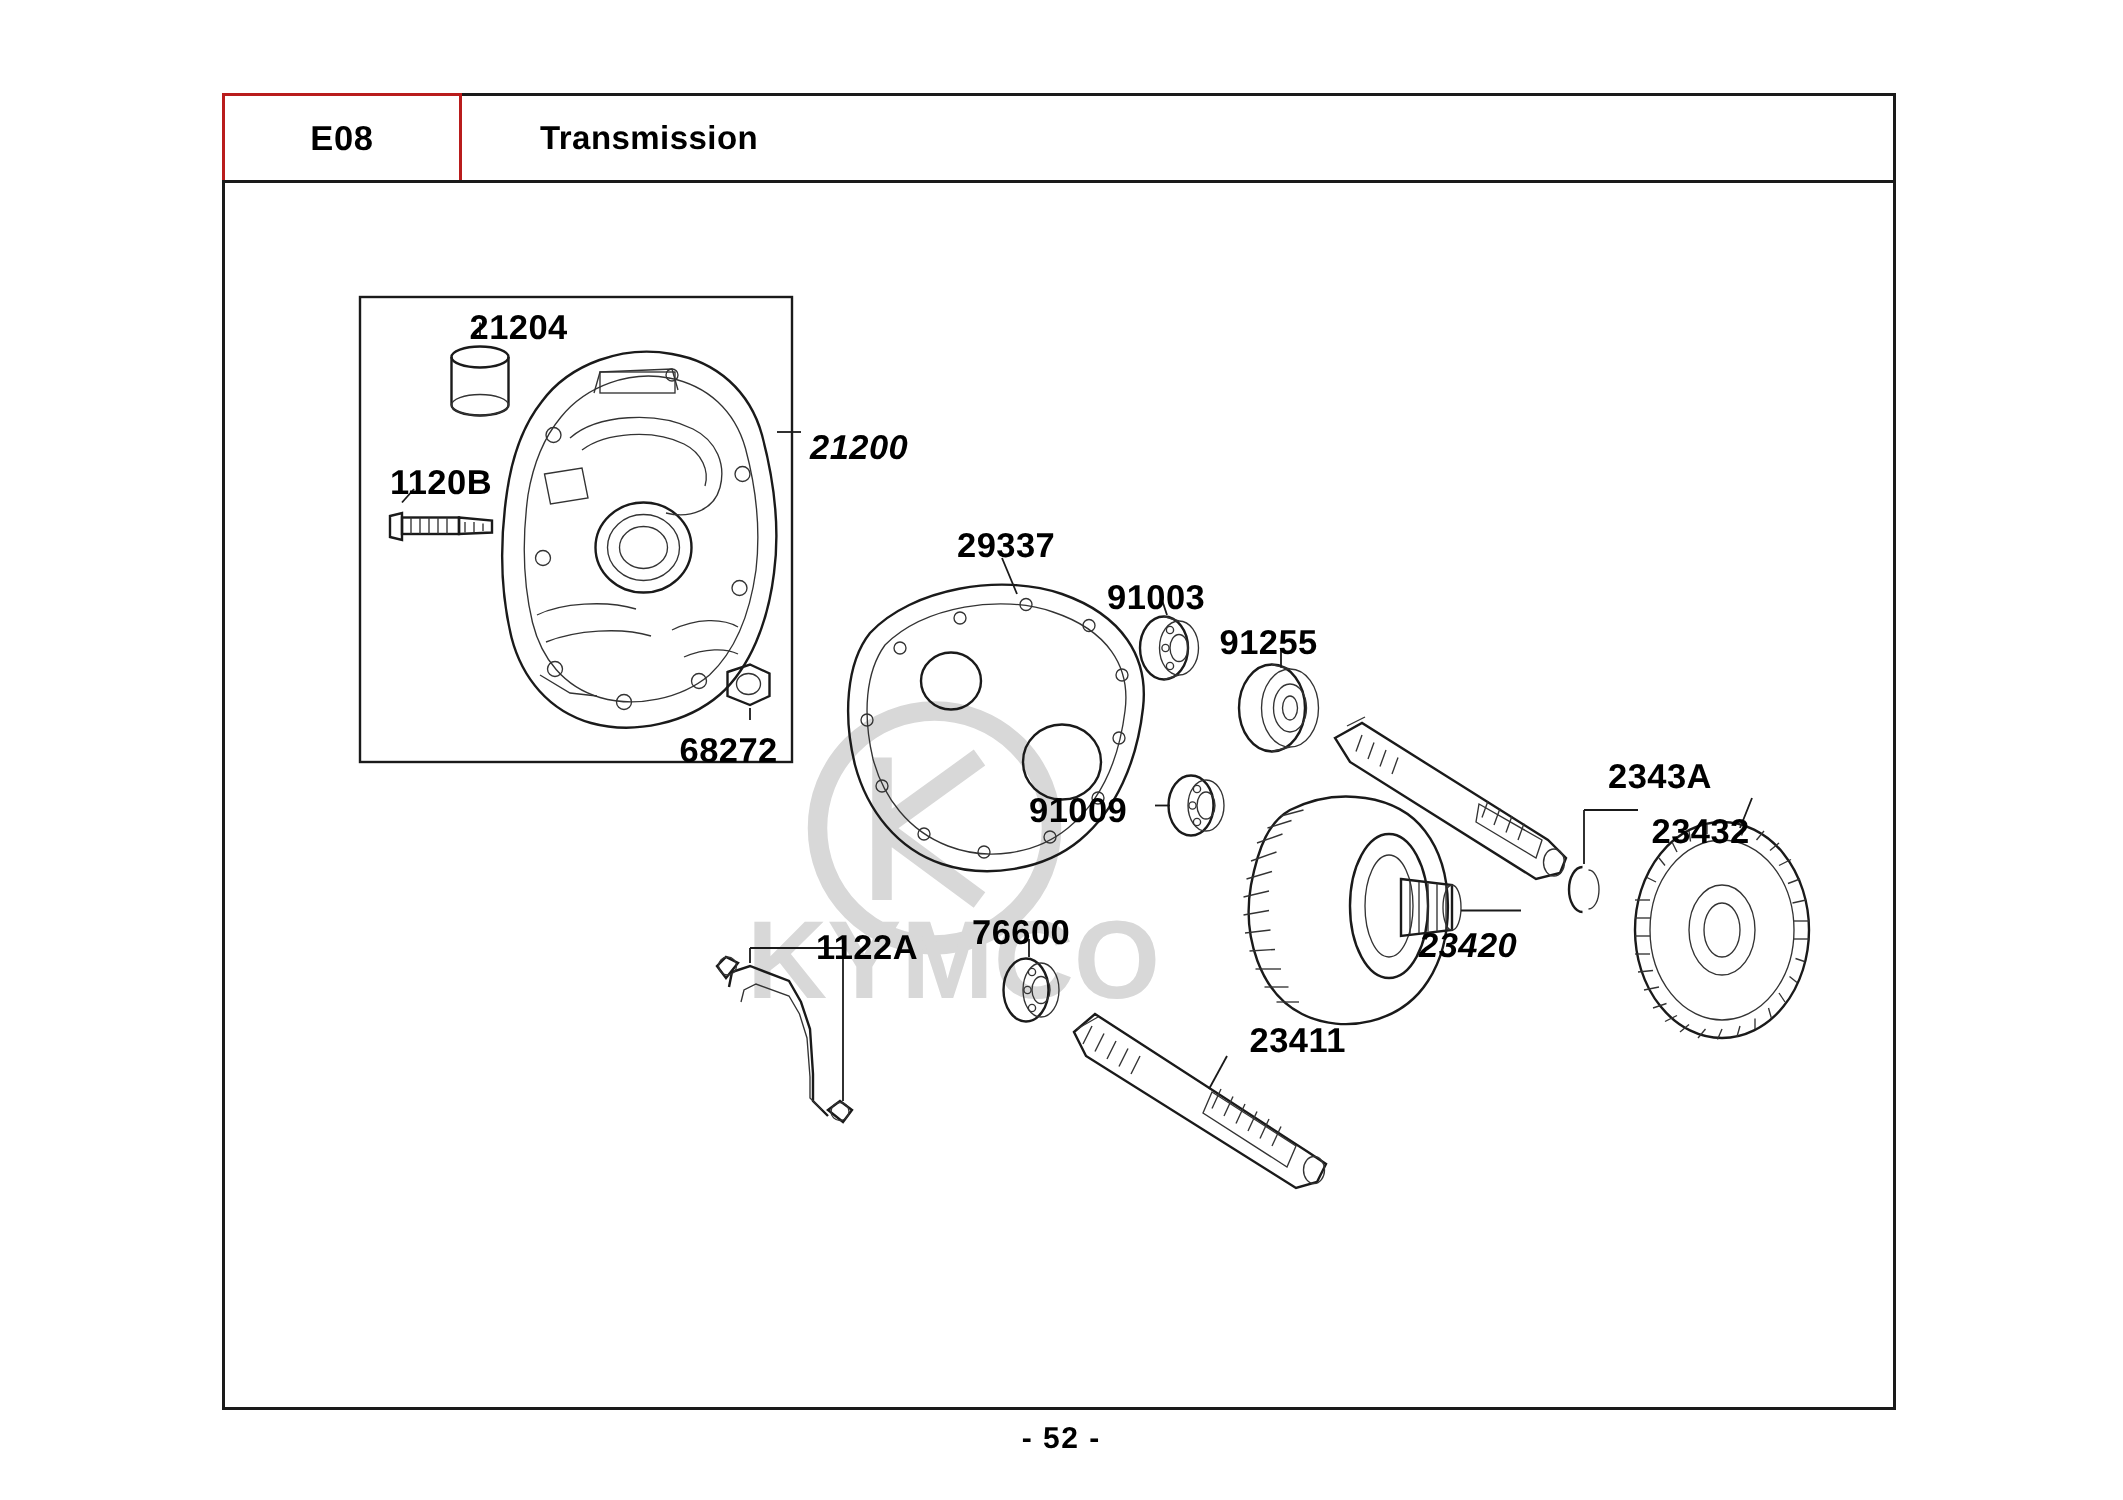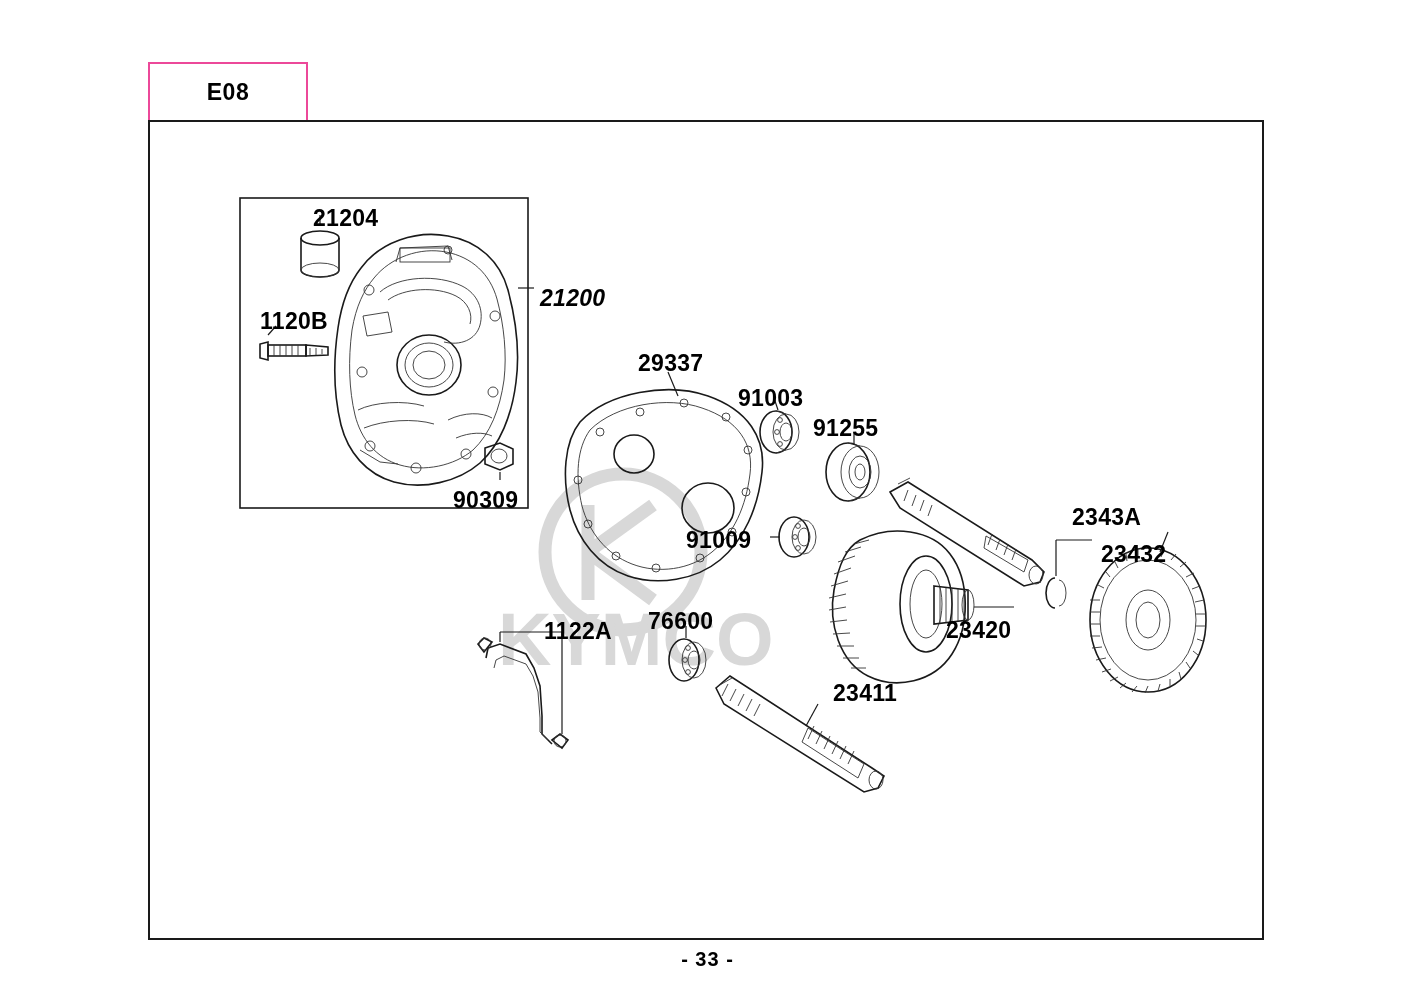--- a/index.html
+++ b/index.html
@@ -29,21 +29,21 @@
     border: 2px solid #1a1a1a;
     box-sizing: border-box;
     background: #ffffff;
   }
   .code-box {
     position: absolute;
     left: 148px;
     top: 62px;
     width: 160px;
     height: 60px;
-    border: 2px solid #ec4899;
+    border: 2px solid #b91c1c;
     box-sizing: border-box;
     background: #ffffff;
     display: flex;
     align-items: center;
     justify-content: center;
   }
   .code-box span {
     font-size: 23px;
     font-weight: bold;
     letter-spacing: 0.5px;
@@ -95,20 +95,23 @@
 </style>
 </head>
 <body>
 
 <div id="page">
 
   <div class="code-box">
     <span>E08</span>
   </div>
 
+  <div class="title-box">
+    <span>Transmission</span>
+  </div>
 
   <div class="sheet-frame"></div>
 
   <div id="drawing">
 
     <svg width="1116" height="820" viewBox="0 0 1116 820">
       <defs>
         <style>
           .ln { fill:none; stroke:#1a1a1a; stroke-width:1.6; }
           .ln2 { fill:none; stroke:#1a1a1a; stroke-width:1.2; }
@@ -418,29 +421,29 @@
         <ellipse cx="728" cy="660" rx="7" ry="9" class="lnt"></ellipse>
         <line x1="658" y1="606" x2="670" y2="584" class="ln2"></line>
       </g>
 
     </svg>
 
     
     <div class="lbl" style="left:165px;  top:85px;">21204</div>
     <div class="lbl" style="left:392px;  top:165px;font-style:italic;">21200</div>
     <div class="lbl" style="left:112px;  top:188px;">1120B</div>
-    <div class="lbl" style="left:305px;  top:367px;">90309</div>
+    <div class="lbl" style="left:305px;  top:367px;">68272</div>
     <div class="lbl" style="left:490px;  top:230px;">29337</div>
     <div class="lbl" style="left:590px;  top:265px;">91003</div>
     <div class="lbl" style="left:665px;  top:295px;">91255</div>
     <div class="lbl" style="left:538px;  top:407px;">91009</div>
     <div class="lbl" style="left:880px;  top:384px;margin-left:44px;">2343A</div>
     <div class="lbl" style="left:953px;  top:421px;">23432</div>
-    <div class="lbl" style="left:798px;  top:497px;">23420</div>
+    <div class="lbl" style="left:798px;  top:497px;font-style:italic;">23420</div>
     <div class="lbl" style="left:500px;  top:488px;">76600</div>
     <div class="lbl" style="left:396px;  top:498px;">1122A</div>
     <div class="lbl" style="left:685px;  top:560px;">23411</div>
 
   </div>
 
-  <div class="page-number">- 33 -</div>
+  <div class="page-number">- 52 -</div>
 
 </div>
 
 </body></html>

